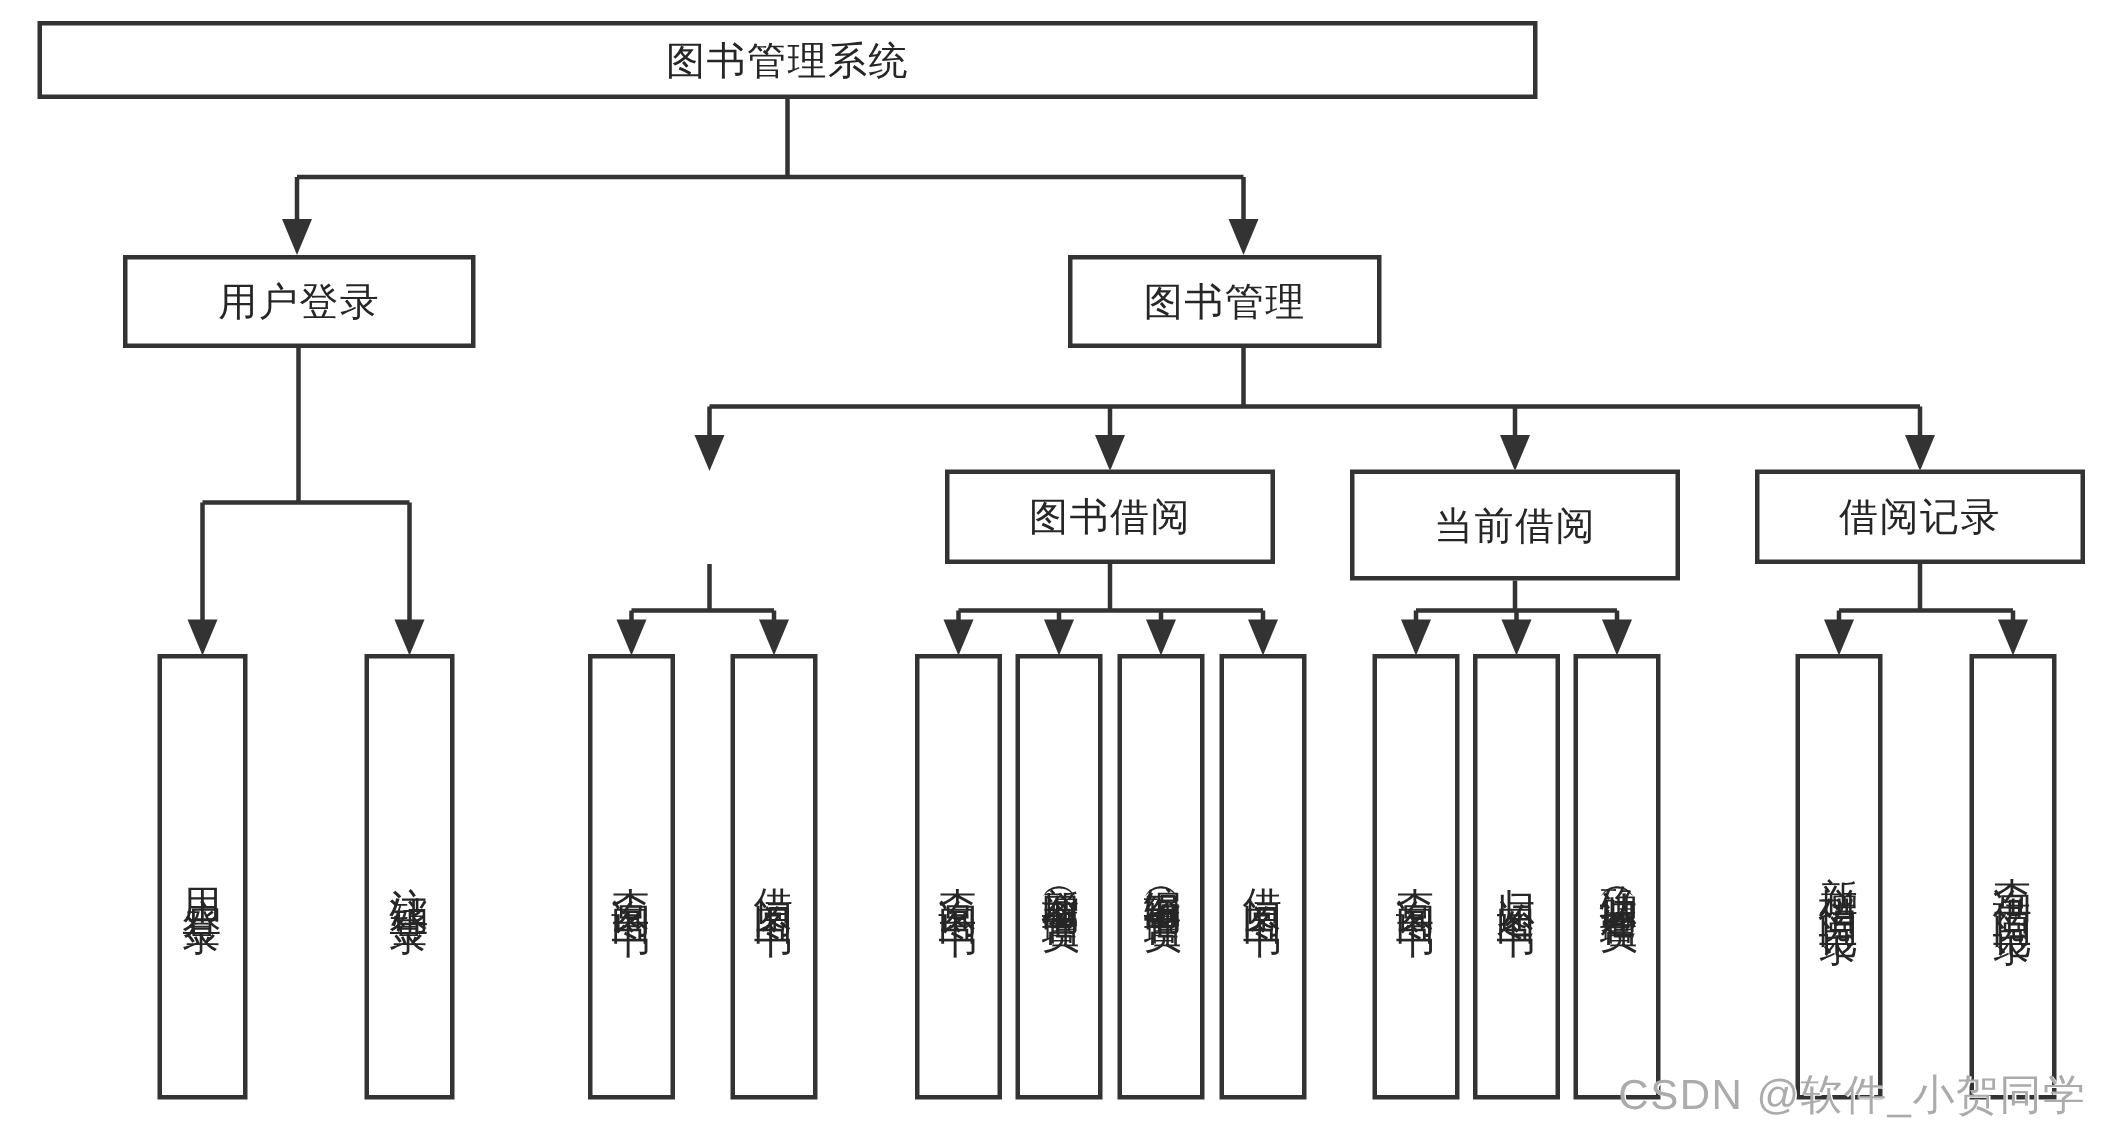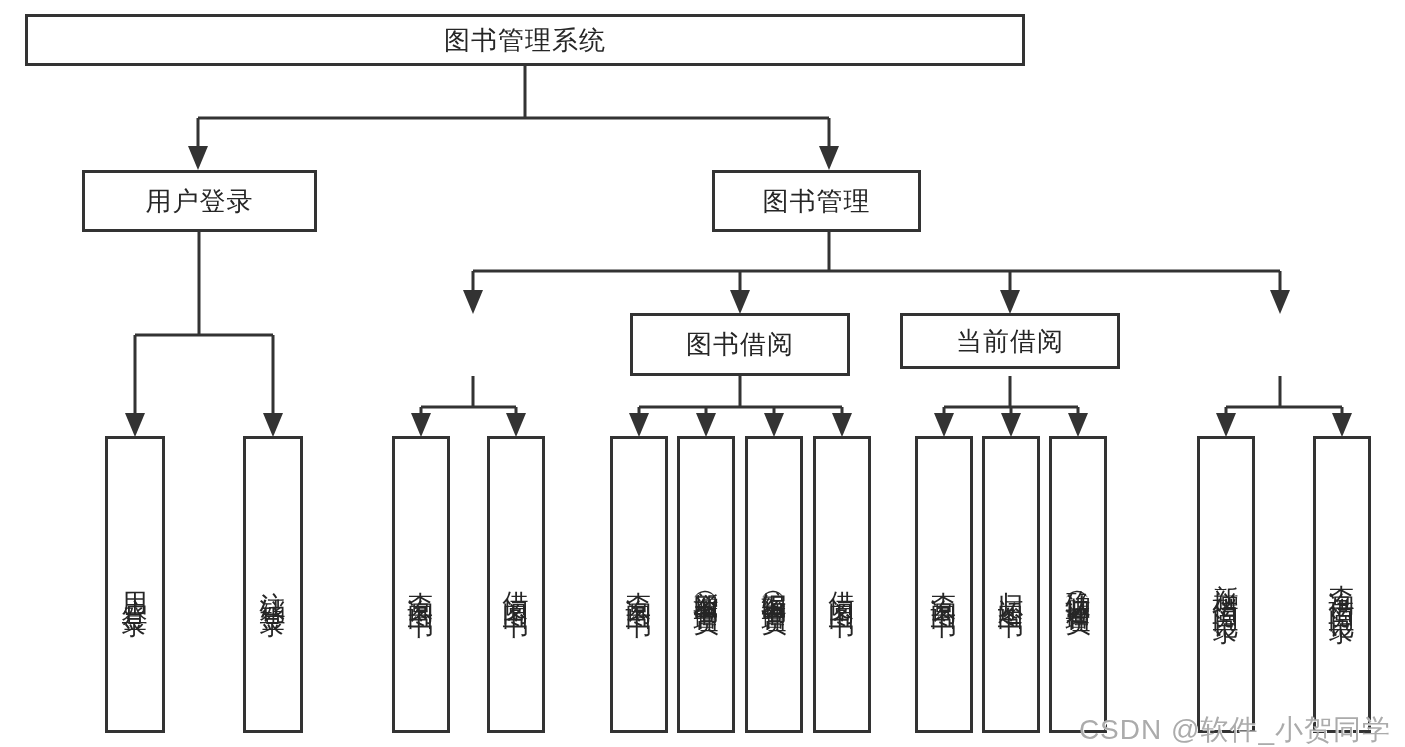--- a/index.html
+++ b/index.html
@@ -100,21 +100,22 @@
       <polygon points="1332,413 1352,413 1342,437"></polygon>
     </g>
   </svg>
 
   <div class="box h" style="left:25px; top:14px; width:1000px; height:52px;">图书管理系统</div>
 
   <div class="box h" style="left:82px; top:170px; width:235px; height:62px;">用户登录</div>
   <div class="box h" style="left:712px; top:170px; width:209px; height:62px;">图书管理</div>
 
   <div class="box h" style="left:630px; top:313px; width:220px; height:63px;">图书借阅</div>
-  <div class="box h" style="left:900px; top:313px; width:220px; height:56px;">当前借阅</div>
+  <div class="box h" style="left:900px; top:313px; width:220px; height:74px;">当前借阅</div>
+  <div class="box h" style="left:1170px; top:313px; width:220px; height:63px;">借阅记录</div>
 
   <div class="box v" style="left:105px; top:436px; width:60px; height:297px;">
     <span class="vt">用户登录</span>
   </div>
   <div class="box v" style="left:243px; top:436px; width:60px; height:297px;">
     <span class="vt">注销登录</span>
   </div>
 
   <div class="box v" style="left:392px; top:436px; width:58px; height:297px;">
     <span class="vt">查询图书</span>

